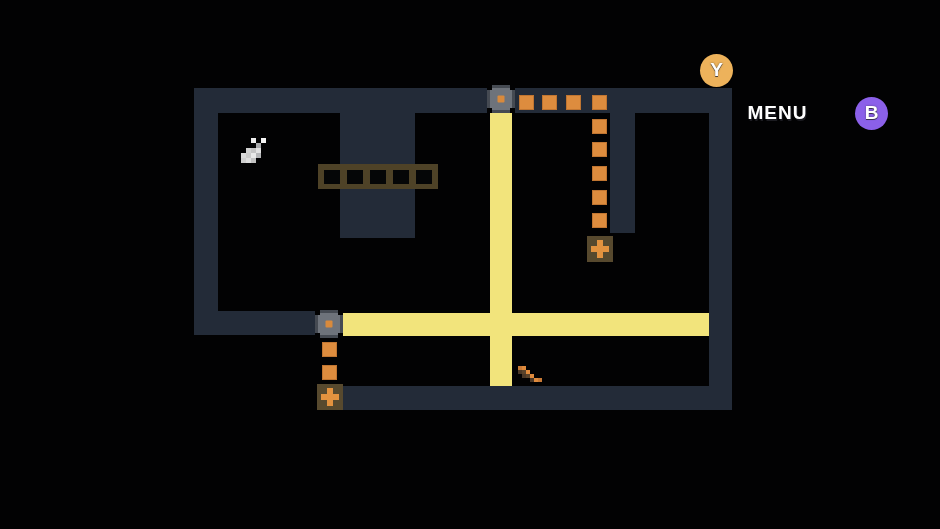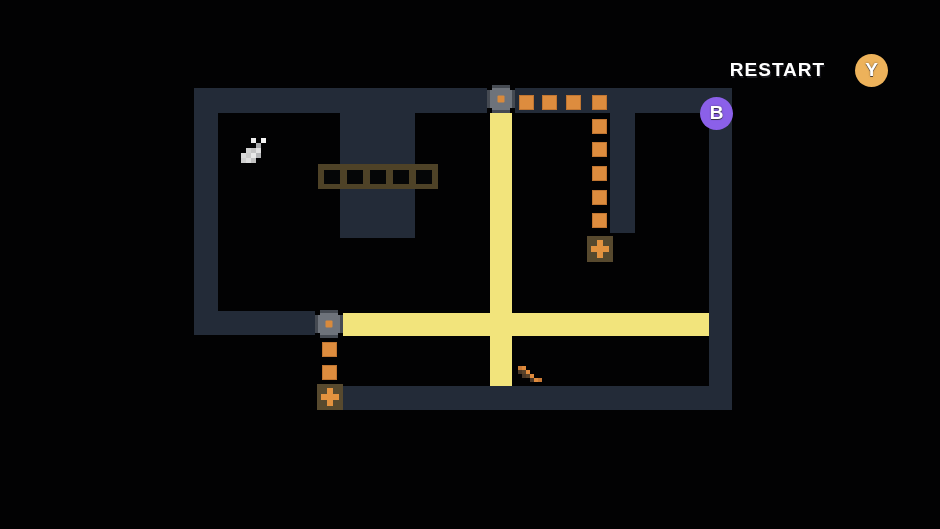--- a/index.html
+++ b/index.html
@@ -113,20 +113,20 @@
         <div class="abs" style="left: 8px; top: 8px; width: 4px; height: 4px; background: rgb(90, 67, 43);"></div>
         <div class="abs" style="left: 12px; top: 8px; width: 4px; height: 4px; background: rgb(222, 138, 61);"></div>
         <div class="abs" style="left: 12px; top: 12px; width: 4px; height: 4px; background: rgb(74, 55, 38);"></div>
         <div class="abs" style="left: 16px; top: 12px; width: 4px; height: 4px; background: rgb(222, 138, 61);"></div>
         <div class="abs" style="left: 20px; top: 12px; width: 4px; height: 4px; background: rgb(201, 122, 54);"></div>
       </div>
     </div>
 
   <div class="menu">
     <div class="menu-row" id="row-restart" style="top: 53px;">
-      <span class="menu-label">RESTART</span>
       <span class="key-badge" style="background-color: rgb(237, 178, 91);">Y</span>
     </div>
     <div class="menu-row" id="row-menu" style="top: 96px;">
+      <span class="menu-label">MENU</span>
       <span class="key-badge" style="background-color: rgb(139, 96, 233);">B</span>
     </div>
   </div>
 </div>
 
 </body></html>

